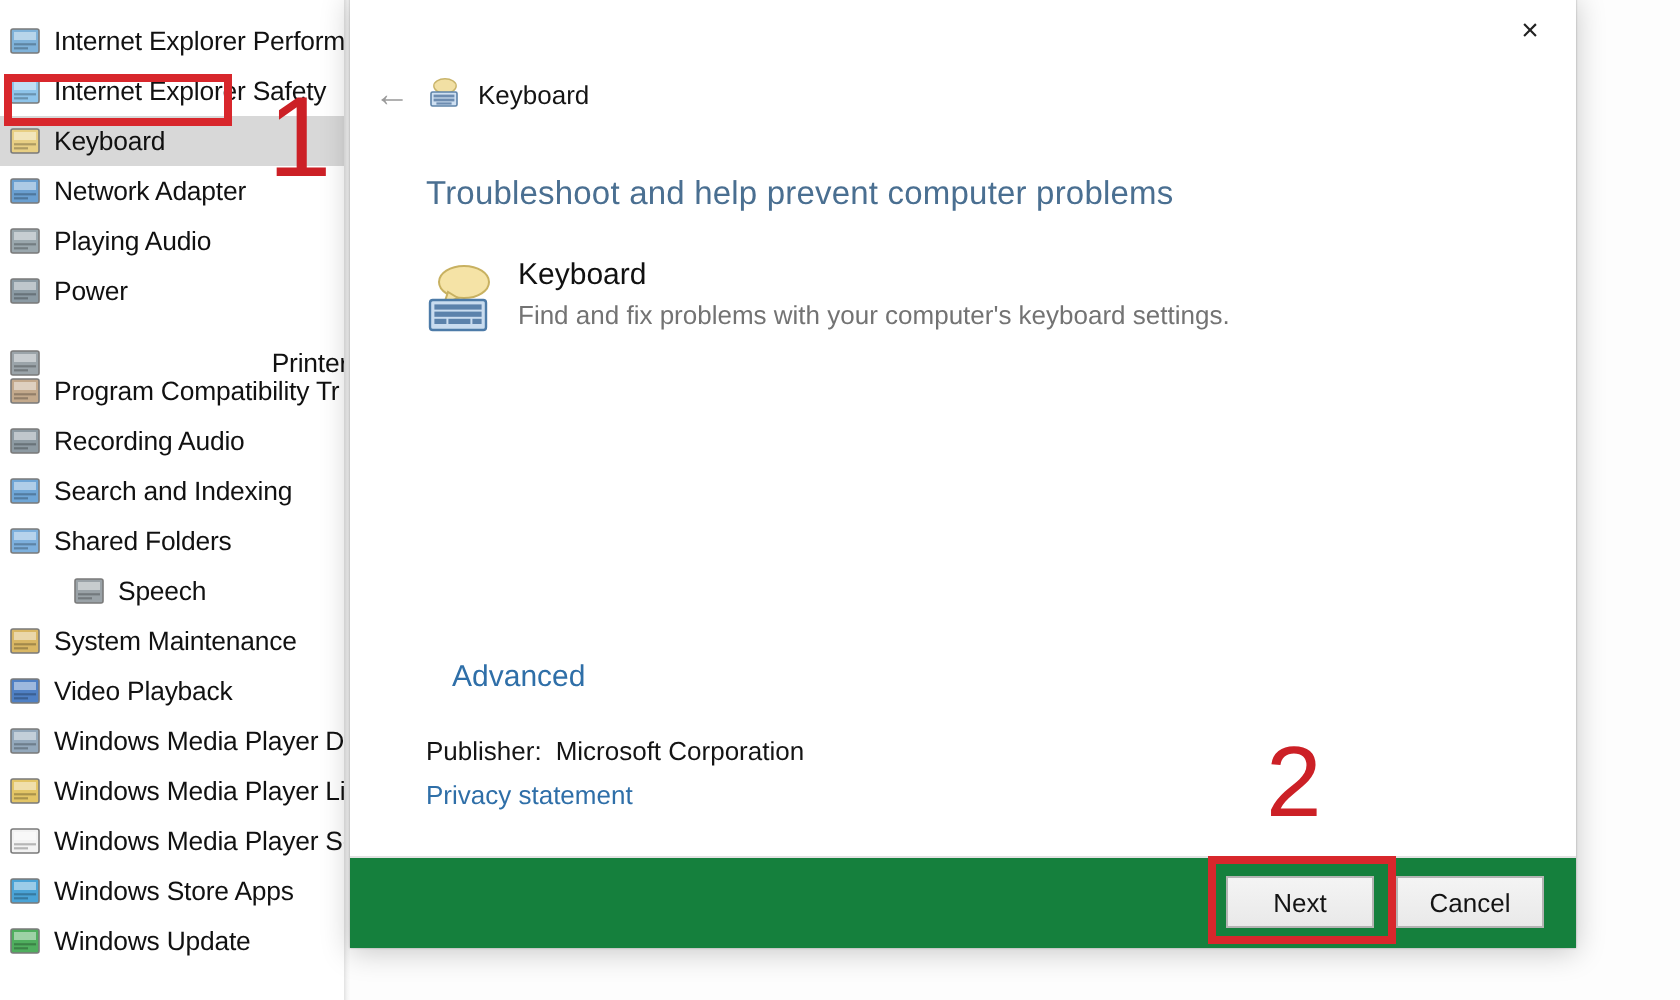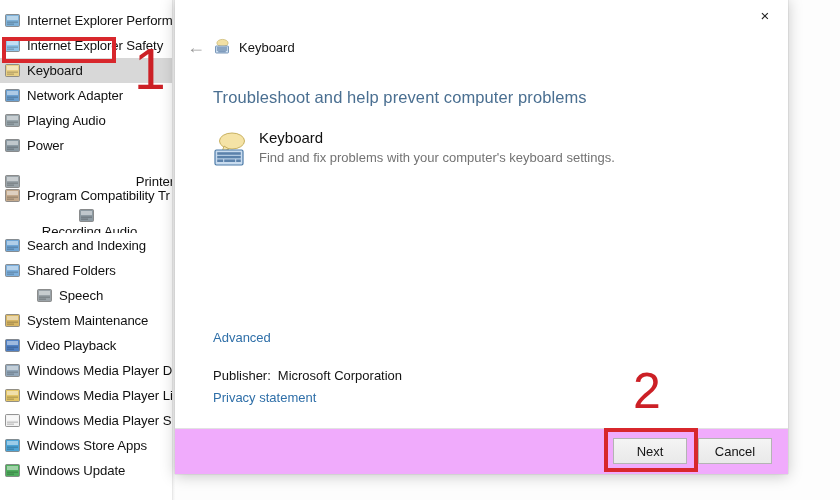--- a/index.html
+++ b/index.html
@@ -157,22 +157,22 @@
   #tool-desc {
     font-size: 13px;
     color: #737373;
     line-height: 18px;
     margin-top: 2px;
     white-space: nowrap;
   }
 
   #advanced-link {
     position: absolute;
-    left: 38px; top: 332px;
-    font-size: 13px;
+    left: 51px; top: 332px;
+    font-size: 15px;
     color: #2f6fa8;
     cursor: default;
   }
   #publisher-line {
     position: absolute;
     left: 38px; top: 370px;
     font-size: 13px;
     color: #141414;
     white-space: nowrap;
   }
@@ -182,21 +182,21 @@
     left: 38px; top: 392px;
     font-size: 13px;
     color: #2f6fa8;
     cursor: default;
   }
 
   #footer {
     position: absolute;
     left: 0; bottom: 0;
     width: 613px; height: 46px;
-    background: #f0abfc;
+    background: #15803d;
     border-top: 1px solid #e2e2e2;
     box-sizing: border-box;
   }
   .dlg-btn {
     position: absolute;
     top: 9px;
     height: 26px;
     width: 74px;
     background: linear-gradient(to bottom,#f4f4f4,#e9e9e9);
     border: 1px solid #b4b4b4;
@@ -304,21 +304,21 @@
       </div>
       <div class="side-item" style="top: 183px;">
         <span class="side-ico"><svg width="16" height="16" viewBox="0 0 16 16">
             <rect x="0.5" y="1.5" width="14" height="12" rx="1" fill="#c3a98c" stroke="#7a7a7a" stroke-width="0.8"></rect>
             <rect x="2" y="3" width="11" height="4" fill="rgba(255,255,255,0.45)"></rect>
             <rect x="2" y="8.6" width="11" height="1.1" fill="rgba(0,0,0,0.25)"></rect>
             <rect x="2" y="10.6" width="7" height="1.1" fill="rgba(0,0,0,0.25)"></rect>
           </svg></span>
         <span class="side-label">Program Compatibility Tr</span>
       </div>
-      <div class="side-item" style="top: 208px; flex-direction: column;">
+      <div class="side-item" style="top: 208px;">
         <span class="side-ico"><svg width="16" height="16" viewBox="0 0 16 16">
             <rect x="0.5" y="1.5" width="14" height="12" rx="1" fill="#8d9aa2" stroke="#7a7a7a" stroke-width="0.8"></rect>
             <rect x="2" y="3" width="11" height="4" fill="rgba(255,255,255,0.45)"></rect>
             <rect x="2" y="8.6" width="11" height="1.1" fill="rgba(0,0,0,0.25)"></rect>
             <rect x="2" y="10.6" width="7" height="1.1" fill="rgba(0,0,0,0.25)"></rect>
           </svg></span>
         <span class="side-label">Recording Audio</span>
       </div>
       <div class="side-item" style="top: 233px;">
         <span class="side-ico"><svg width="16" height="16" viewBox="0 0 16 16">

